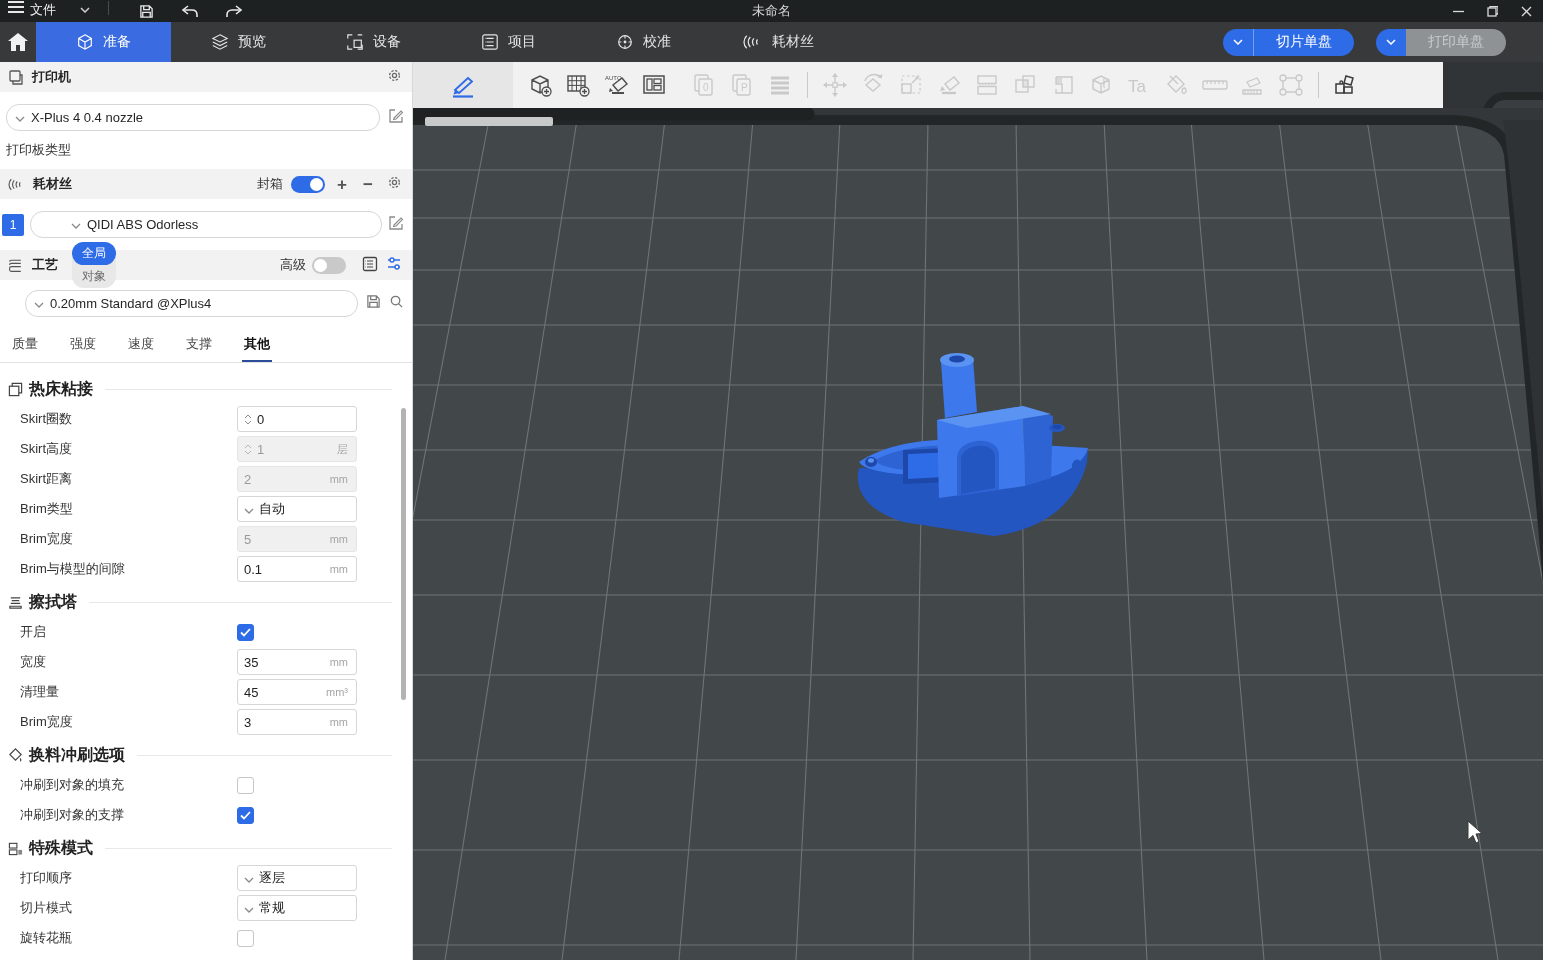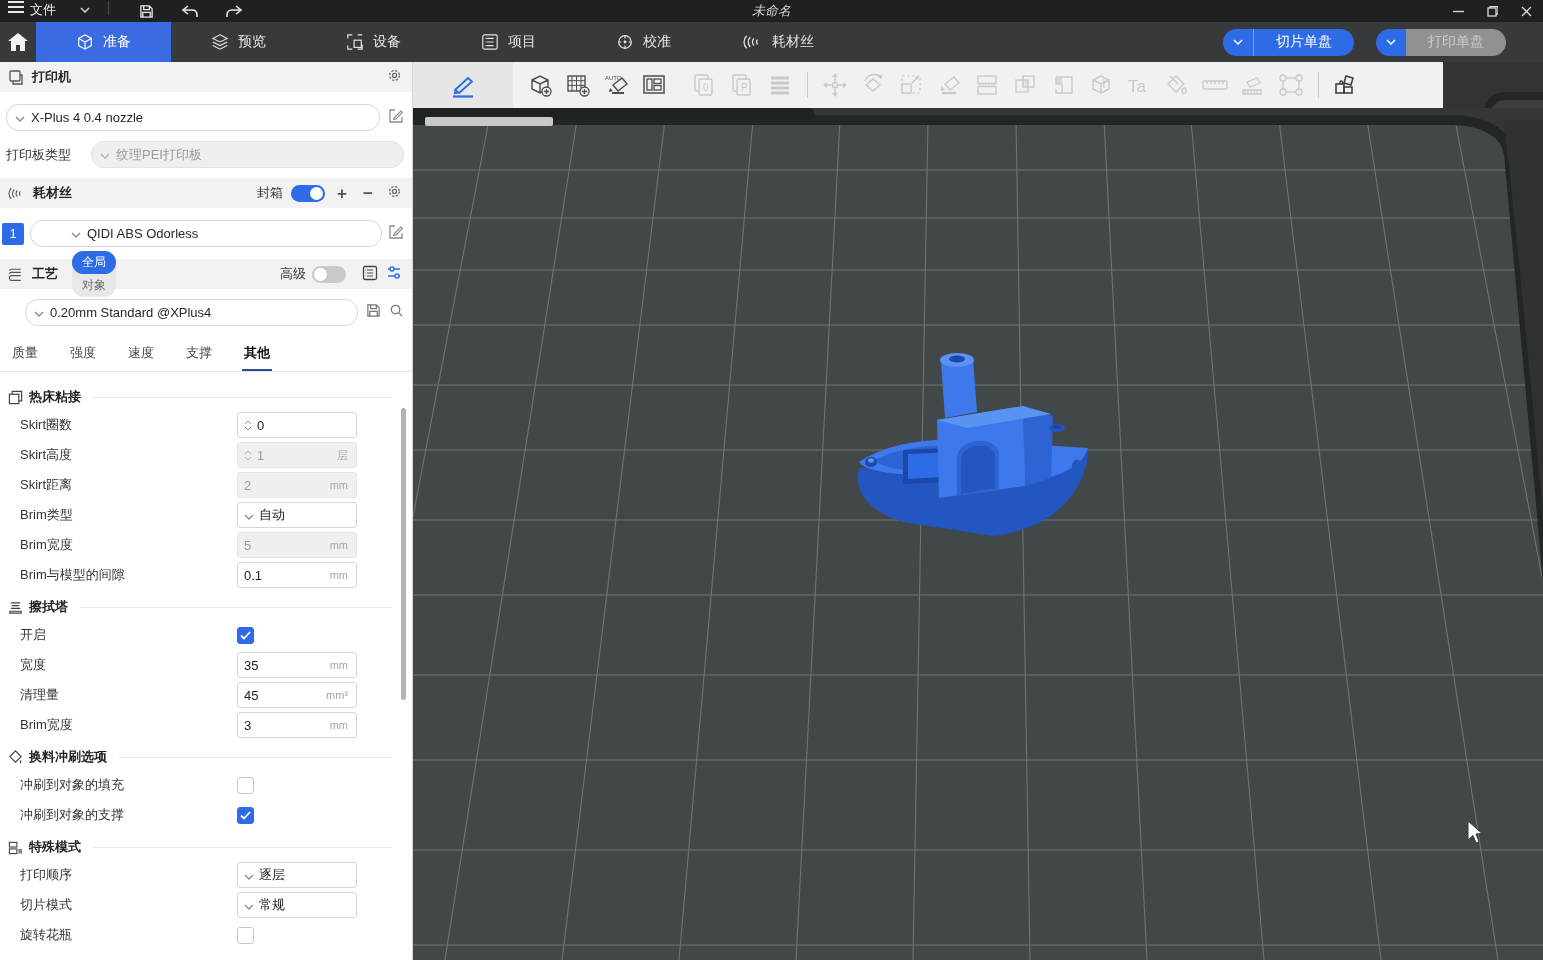--- a/index.html
+++ b/index.html
@@ -5,21 +5,21 @@
   * { margin:0; padding:0; box-sizing:border-box; }
   html,body { width:1543px; height:960px; overflow:hidden; background:#222; }
   body { font-family:"Liberation Sans","DejaVu Sans",sans-serif; position:relative; }
 
   
   .titlebar { position:absolute; left:0; top:0; width:1543px; height:22px; background:#1E2122; display:flex; align-items:center; color:#E8E8E8; font-size:13px; }
   .tb-left { display:flex; align-items:flex-start; gap:6px; padding-left:8px; }
   .menu-label { color:#F0F0F0; }
   .tb-divider { width:1px; height:14px; background:#4a4d4e; margin:0 12px; }
   .tb-iconbtn { width:26px; height:20px; display:flex; align-items:center; justify-content:center; margin:0 6px; }
-  .tb-title { position:absolute; left:0; right:0; text-align:center; color:#D8D8D8; font-size:13px; pointer-events:none;font-style:italic; }
+  .tb-title { position:absolute; left:0; right:0; text-align:center; color:#D8D8D8; font-size:13px; pointer-events:none; }
   .tb-win { position:absolute; right:0; top:0; height:22px; display:flex; align-items:center; }
   .winbtn { width:34px; height:22px; display:flex; align-items:center; justify-content:center; }
 
   
   .navbar { position:absolute; left:0; top:22px; width:1543px; height:40px; background:#37393B; display:flex; align-items:stretch; }
   .home-btn { width:36px; display:flex; align-items:center; justify-content:center; }
   .nav-tab { width:135px; display:flex; align-items:center; justify-content:center; gap:9px; color:#E6E6E6; font-size:14px; cursor:default; }
   .nav-tab.active { background:#3A6BE0; color:#fff; }
   .nav-actions { margin-left:auto; display:flex; align-items:center; gap:22px; padding-right:37px; }
   .pillbtn { display:flex; height:27px; border-radius:14px; overflow:hidden; font-size:14px; }
@@ -53,21 +53,21 @@
   .scope-pill .seg { padding:3px 10px; border-radius:12px; color:#6B6B6B; }
   .scope-pill .seg.active { background:#2E6BE6; color:#fff; }
   .adv { display:flex; align-items:center; gap:6px; font-weight:normal; font-size:13px; color:#333; }
   .preset-row { display:flex; align-items:center; padding:10px 8px 8px 25px; gap:8px; }
   .preset-row .combo { flex:1; }
   .ptabs { display:flex; gap:28px; padding:6px 0 0 10px; font-size:13px; color:#444; border-bottom:1px solid #E2E2E2; }
   .ptab { padding:4px 2px 7px; }
   .ptab.active { font-weight:bold; color:#111; border-bottom:2px solid #2B4B9B; }
 
   .settings { padding:8px 0 0 0; position:relative; }
-  .sgroup-title { display:flex; align-items:center; gap:6px; padding:8px 20px 4px 8px; font-size:13px; font-weight:bold; color:#222; }
+  .sgroup-title { display:flex; align-items:center; gap:6px; padding:8px 20px 4px 8px; font-size:16px; font-weight:bold; color:#222; }
   .sgroup-title .line { flex:1; height:1px; background:#E8E8E8; margin-left:6px; }
   .srow { display:flex; align-items:center; height:30px; padding-left:20px; }
   .srow .rlabel { flex:1; font-size:13px; color:#333; }
   .ctlcell { width:175px; flex:none; display:flex; }
   .ctl { width:120px; height:26px; border:1px solid #D6D6D6; border-radius:3px; background:#fff; display:flex; align-items:center; padding:0 8px 0 6px; font-size:13px; color:#222; gap:5px; }
   .ctl.disabled { background:#F0F0F0; color:#9A9A9A; border-color:#E5E5E5; }
   .ctl .val { white-space:nowrap; }
   .ctl .unit { margin-left:auto; color:#A5A5A5; font-size:11px; }
   .spinner { display:flex; flex-direction:column; gap:1px; }
   .cb { width:17px; height:17px; border:1px solid #C6C6C6; border-radius:3px; background:#fff; display:flex; align-items:center; justify-content:center; }
@@ -240,26 +240,20 @@
     <span>
       <svg width="16" height="16" viewBox="0 0 16 16">
           <path d="M14 9v5H2V2h5" stroke="#8C8C8C" stroke-width="1.3" fill="none"></path>
           <path d="M6 10l7-7 1.5 1.5L8 11l-2.4.6z" stroke="#8C8C8C" stroke-width="1.1" fill="none"></path>
         </svg>
     </span>
   </div>
 
   <div class="plate-row">
     <span>打印板类型</span>
-    <div class="combo disabled" style="margin-left:12px;">
-      <span class="chev"><svg width="10" height="6" viewBox="0 0 10 6">
-            <path d="M1 1l4 4 4-4" stroke="#AFAFAF" stroke-width="1.3" fill="none"></path>
-          </svg></span>
-      <span>纹理PEI打印板</span>
-    </div>
   </div>
 
   <div class="sec-header">
     <svg width="17" height="15" viewBox="0 0 22 20">
         <path d="M4 3c-2 2-3 4.5-3 7s1 5 3 7 M8 4.5c-1.5 1.5-2.3 3.4-2.3 5.5S6.5 14 8 15.5 M12 6c-1 1-1.6 2.4-1.6 4S11 13 12 14 M16 7.2c-.7.7-1 1.7-1 2.8s.3 2.1 1 2.8" stroke="#555" stroke-width="1.5" fill="none"></path>
       </svg>
     <span>耗材丝</span>
     <span class="grow"></span>
     <span class="adv" style="gap:8px;">
       <span>封箱</span>

